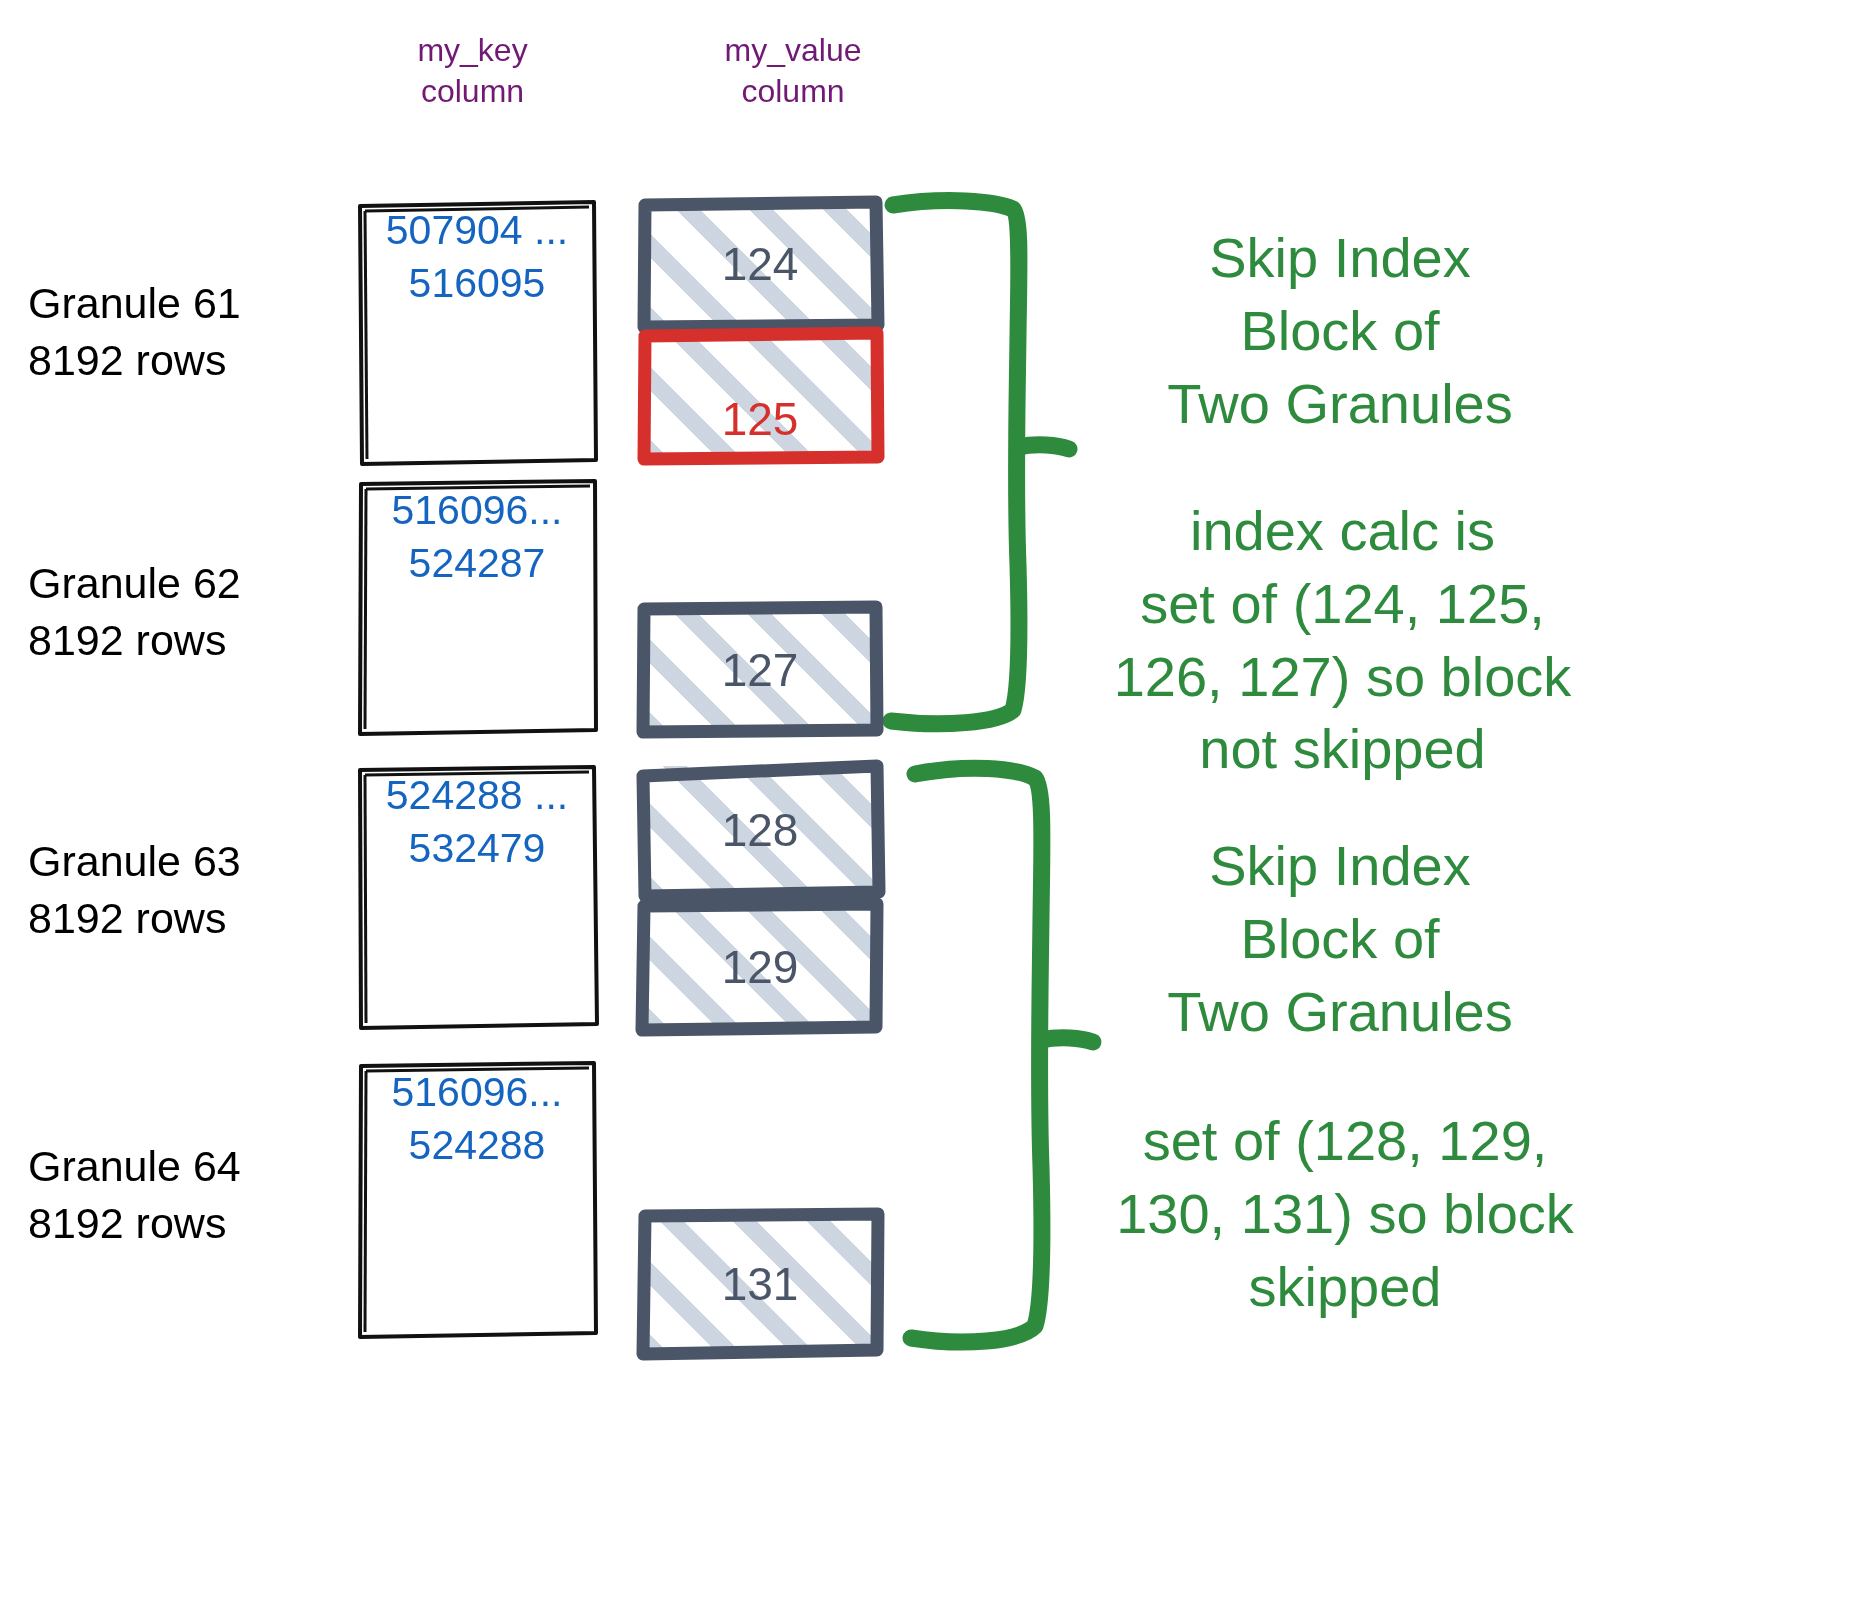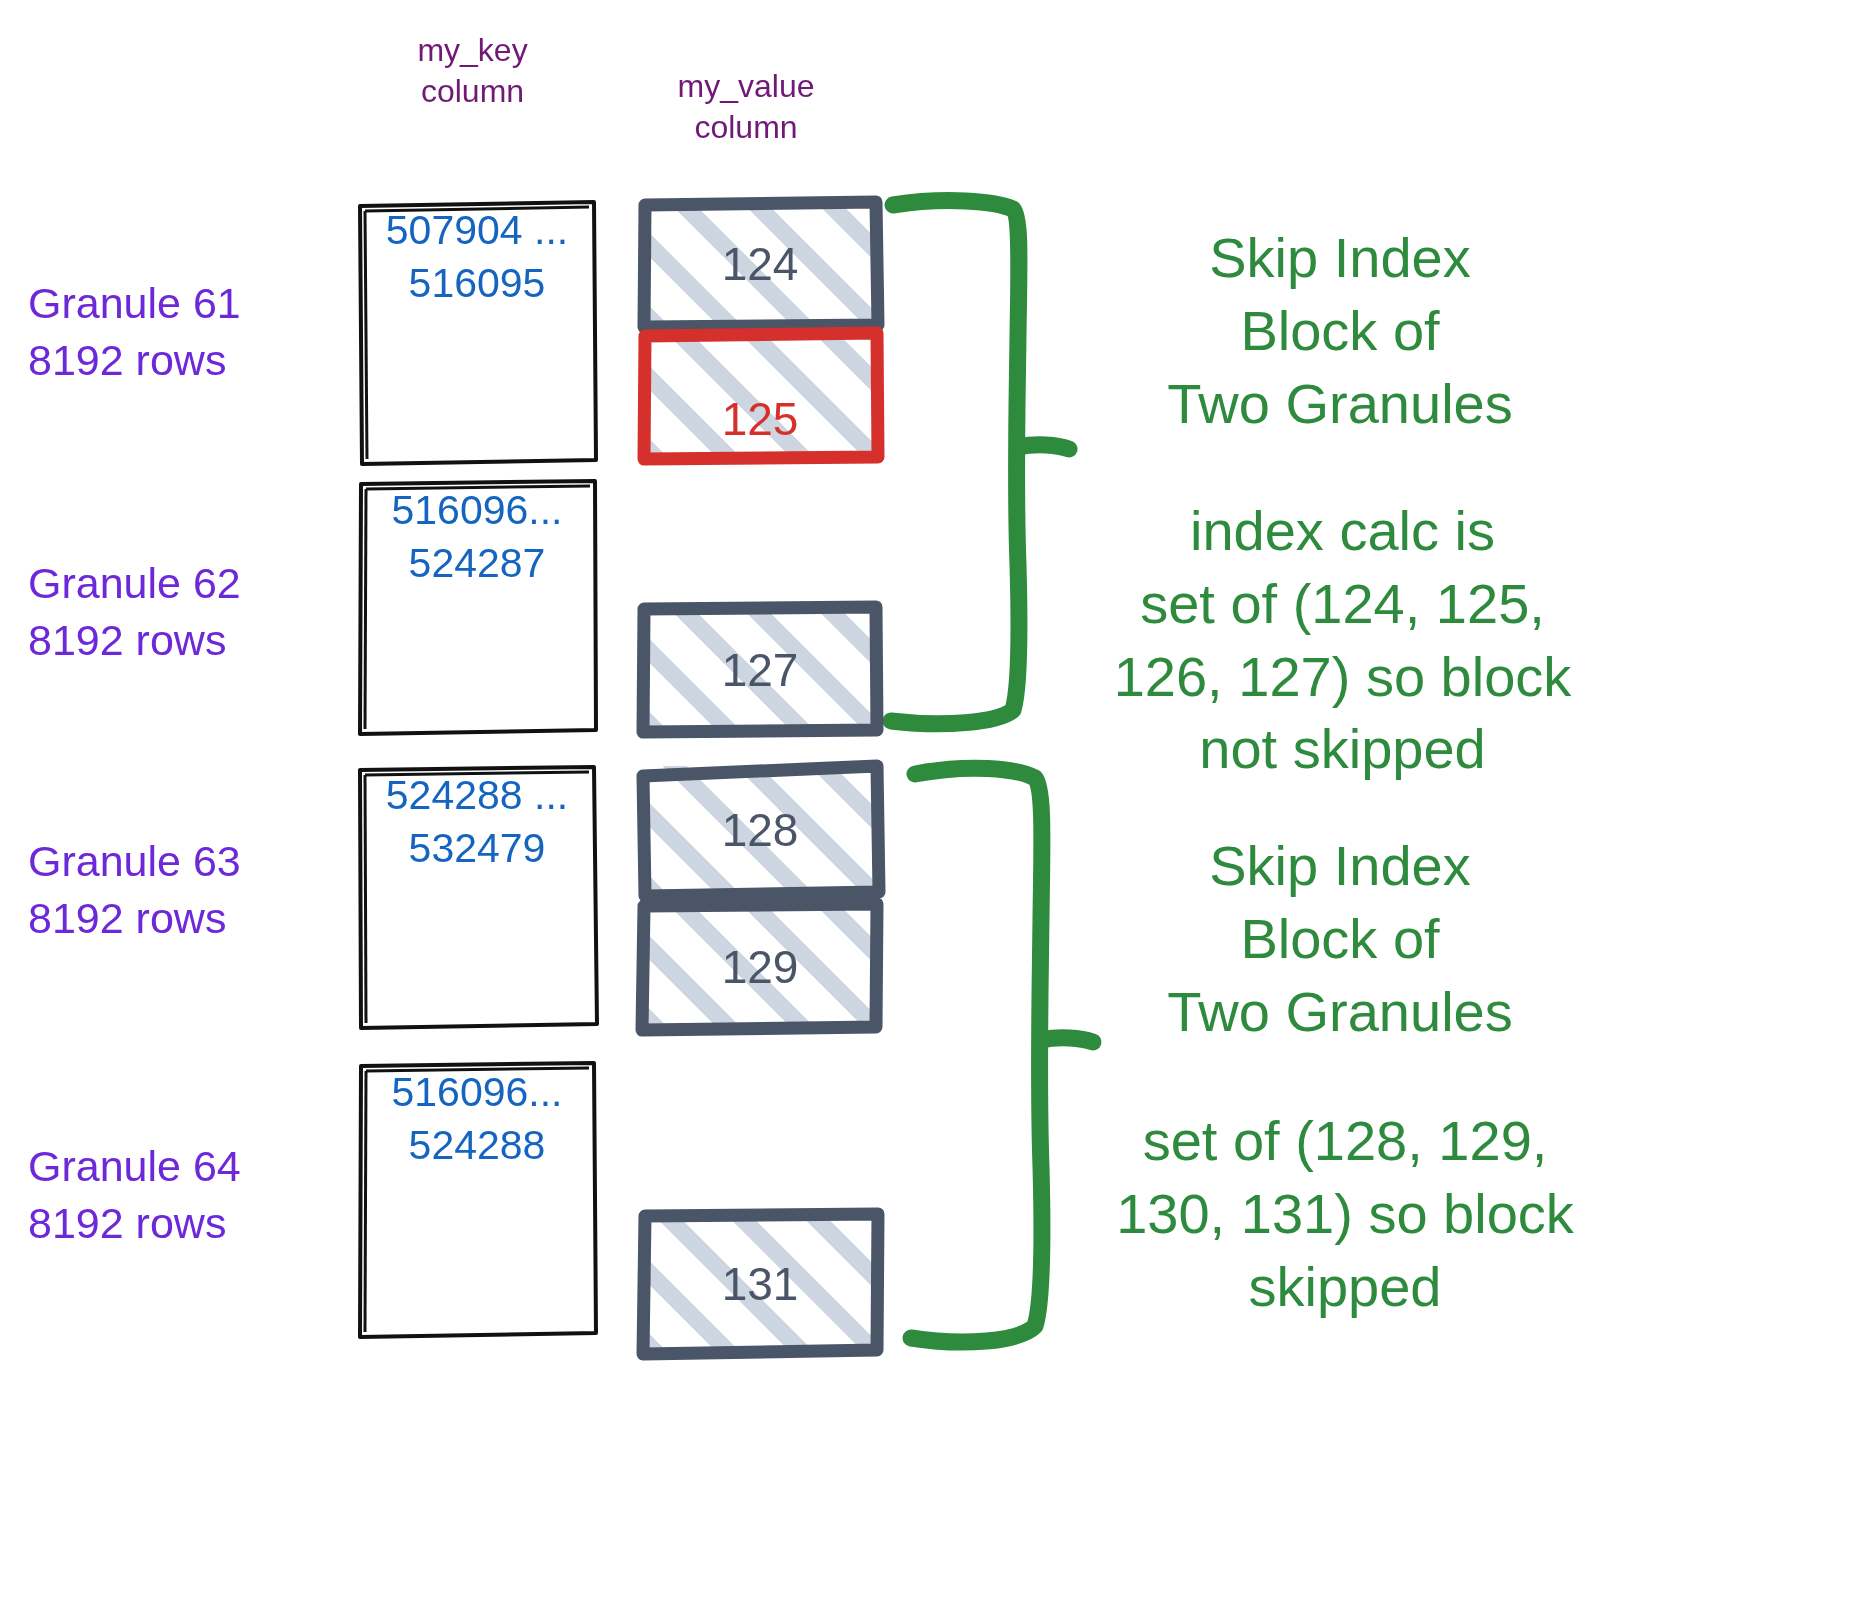--- a/index.html
+++ b/index.html
@@ -15,30 +15,30 @@
   
   .col-header {
     position: absolute;
     text-align: center;
     font-size: 32px;
     line-height: 1.28;
     color: #701a75;
     white-space: pre-line;
   }
   #hdr-key   { left: 330px; top: 30px; width: 285px; }
-  #hdr-value { left: 601px; top: 30px; width: 290px; margin-top: 36px; }
+  #hdr-value { left: 648px; top: 30px; width: 290px; }
 
   
   .granule-label {
     position: absolute;
     left: 28px;
     width: 300px;
     font-size: 43px;
     line-height: 1.32;
-    color: #6d28d9;
+    color: #000000;
     white-space: pre-line;
     text-align: left;
   }
 
   
   .key-box {
     position: absolute;
     left: 356px;
     width: 242px;
     display: flex;

